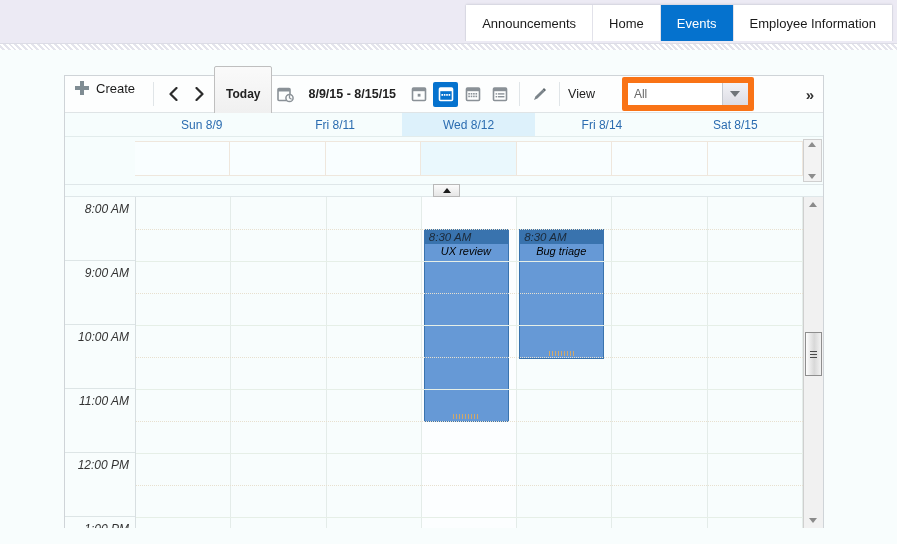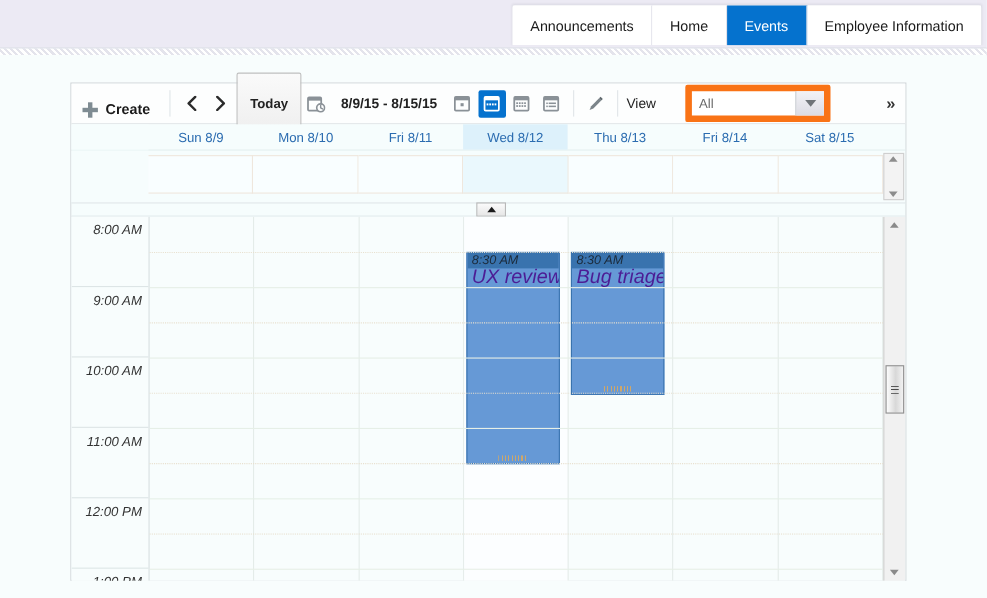--- a/index.html
+++ b/index.html
@@ -57,23 +57,23 @@
   
   .toolbar{
     position:relative;height:37px;
     background:#fdfefe;
     border-bottom:1px solid #dfe4e6;
     display:flex;align-items:center;
     box-sizing:border-box;
   }
   .tb-sep{width:1px;height:24px;background:#e0e5e8;margin:0 6px;}
   .create{
-    display:flex;align-items:flex-end;gap:7px;
+    display:flex;align-items:flex-start;gap:7px;
     padding:0 12px 0 10px;height:26px;cursor:pointer;
-    font-size:13px;color:#1a1a1a;font-weight:bold;
+    font-size:13px;color:#1a1a1a;
   }
   .plus{position:relative;width:14px;height:14px;display:inline-block;}
   .plus:before,.plus:after{
     content:"";position:absolute;background:#7f8c93;
   }
   .plus:before{left:0;top:5px;width:14px;height:4px;}
   .plus:after{left:5px;top:0;width:4px;height:14px;}
   .navbtn{
     width:26px;height:24px;display:flex;align-items:center;justify-content:center;
     cursor:pointer;color:#2b2b2b;font-size:15px;font-weight:bold;
@@ -233,21 +233,21 @@
     position:absolute;left:2px;right:7px;
     background:#6699d6;border:1px solid #3a63ab;
     box-sizing:border-box;overflow:hidden;cursor:pointer;
   }
   .ev-time{
     background:#3973ae;color:#1b2a3a;
     font-size:11.5px;line-height:14px;padding:0 4px;
     white-space:nowrap;
   }
   .ev-title{
-    color:#4c1d95;font-size:18px;line-height:15px;padding:0 4px;
+    color:#000000;font-size:11px;line-height:15px;padding:0 16px;
     white-space:nowrap;
   }
   .ev-grip{
     position:absolute;left:0;right:0;bottom:2px;
     display:flex;justify-content:center;
   }
   .ev-grip span{
     width:26px;height:5px;
     background:repeating-linear-gradient(90deg,#cfa76a 0 1px,transparent 1px 3px);
   }
@@ -379,24 +379,22 @@
     </div>
 
     <div class="chevs">
       <span>»</span>
     </div>
   </div>
 
   <div class="dayhdr">
     <div class="gutter"></div>
     <div class="dcell">Sun 8/9</div>
-    <div class="dcell">Mon 8/10</div>
     <div class="dcell">Fri 8/11</div>
     <div class="dcell today-col">Wed 8/12</div>
-    <div class="dcell">Thu 8/13</div>
     <div class="dcell">Fri 8/14</div>
     <div class="dcell">Sat 8/15</div>
     <div style="width:21px;flex:none;"></div>
   </div>
 
   <div class="allday">
     <div class="gutter"></div>
     <div class="ad-cell"></div>
     <div class="ad-cell"></div>
     <div class="ad-cell"></div>

